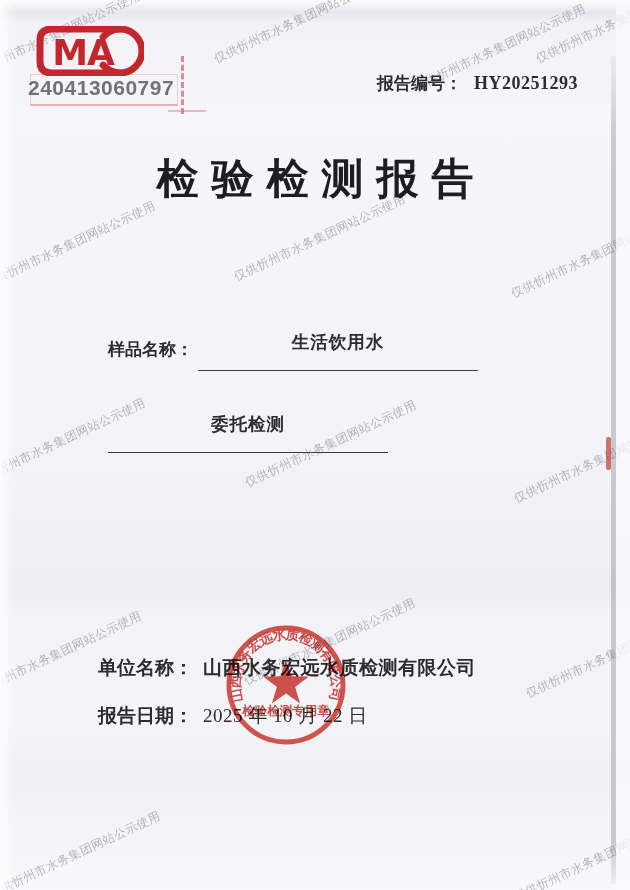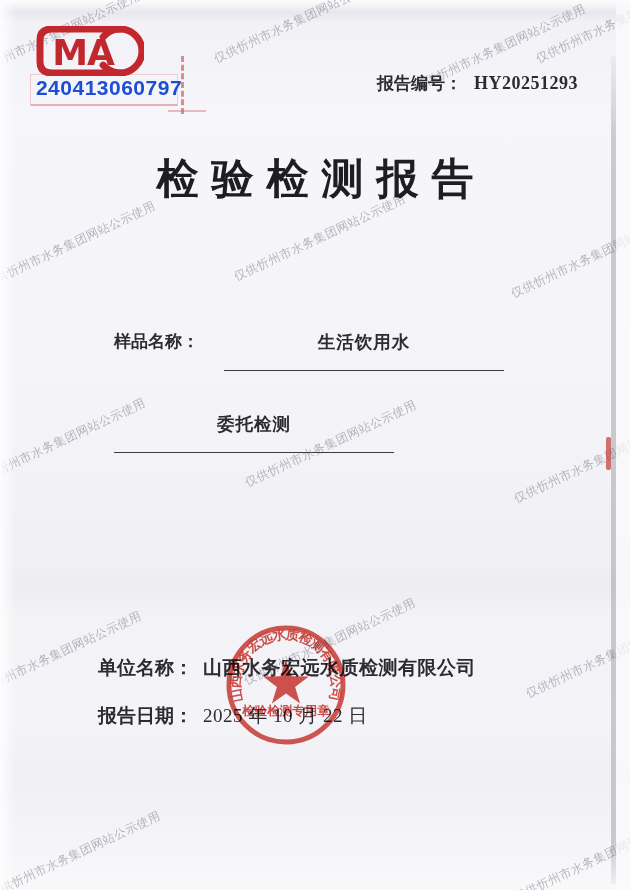--- a/index.html
+++ b/index.html
@@ -26,42 +26,41 @@
   }
   
   #content{z-index:2;}
   .abs{position:absolute;}
   
   #cma-block{left:28px;top:24px;width:170px;height:80px;}
   #cma-svg{position:absolute;left:8px;top:2px;width:108px;height:50px;}
   #cma-number{
     position:absolute;left:0px;top:52px;width:162px;
     font-family:"Liberation Sans","DejaVu Sans",sans-serif;
-    font-weight:800;font-size:21px;letter-spacing:0.5px;color:#1d4ed8;
-    text-align:center;
+    font-weight:800;font-size:21px;letter-spacing:0.5px;color:#737373;
   }
   .pink-box{position:absolute;left:2px;top:50px;width:146px;height:29px;
     border:1px solid rgba(225,130,138,0.35);border-bottom:2px solid rgba(210,95,100,0.45);}
   .red-dash{position:absolute;left:153px;top:32px;height:58px;width:0;
     border-left:3px dashed rgba(198,55,58,0.55);}
   .pink-tick{position:absolute;left:140px;top:86px;width:38px;height:2px;
     background:rgba(212,95,100,0.4);}
   
   #report-no{left:377px;top:72px;display:flex;align-items:baseline;}
   #report-no .lbl{font-family:"DejaVu Sans","Liberation Sans",sans-serif;
     font-weight:600;font-size:17px;}
   #report-no .val{font-family:"Liberation Serif",serif;font-weight:600;
     font-size:18px;letter-spacing:0.5px;margin-left:12px;}
   
   #title{left:0;top:151px;width:630px;text-align:center;
     font-family:"DejaVu Sans","Liberation Sans",sans-serif;
     font-weight:700;font-size:42px;letter-spacing:13px;padding-left:13px;
     box-sizing:border-box;color:#1d1d22;}
   
-  .field-row{position:absolute;left:114px;display:flex;align-items:flex-start;gap:20px;}
+  .field-row{position:absolute;left:108px;display:flex;align-items:center;}
   .field-row .flabel{
     font-family:"DejaVu Sans","Liberation Sans",sans-serif;
     font-weight:600;font-size:17px;width:90px;flex:none;padding-bottom:2px;}
   .field-row .fline{
     width:280px;flex:none;border-bottom:1.6px solid #3c3c42;
     text-align:center;font-family:"DejaVu Sans","Liberation Sans",sans-serif;
     font-weight:600;font-size:17.5px;padding-bottom:16px;letter-spacing:1px;}
   #row-0{top:330px;}
   #row-1{top:374px;}
   #row-2{top:412px;}

